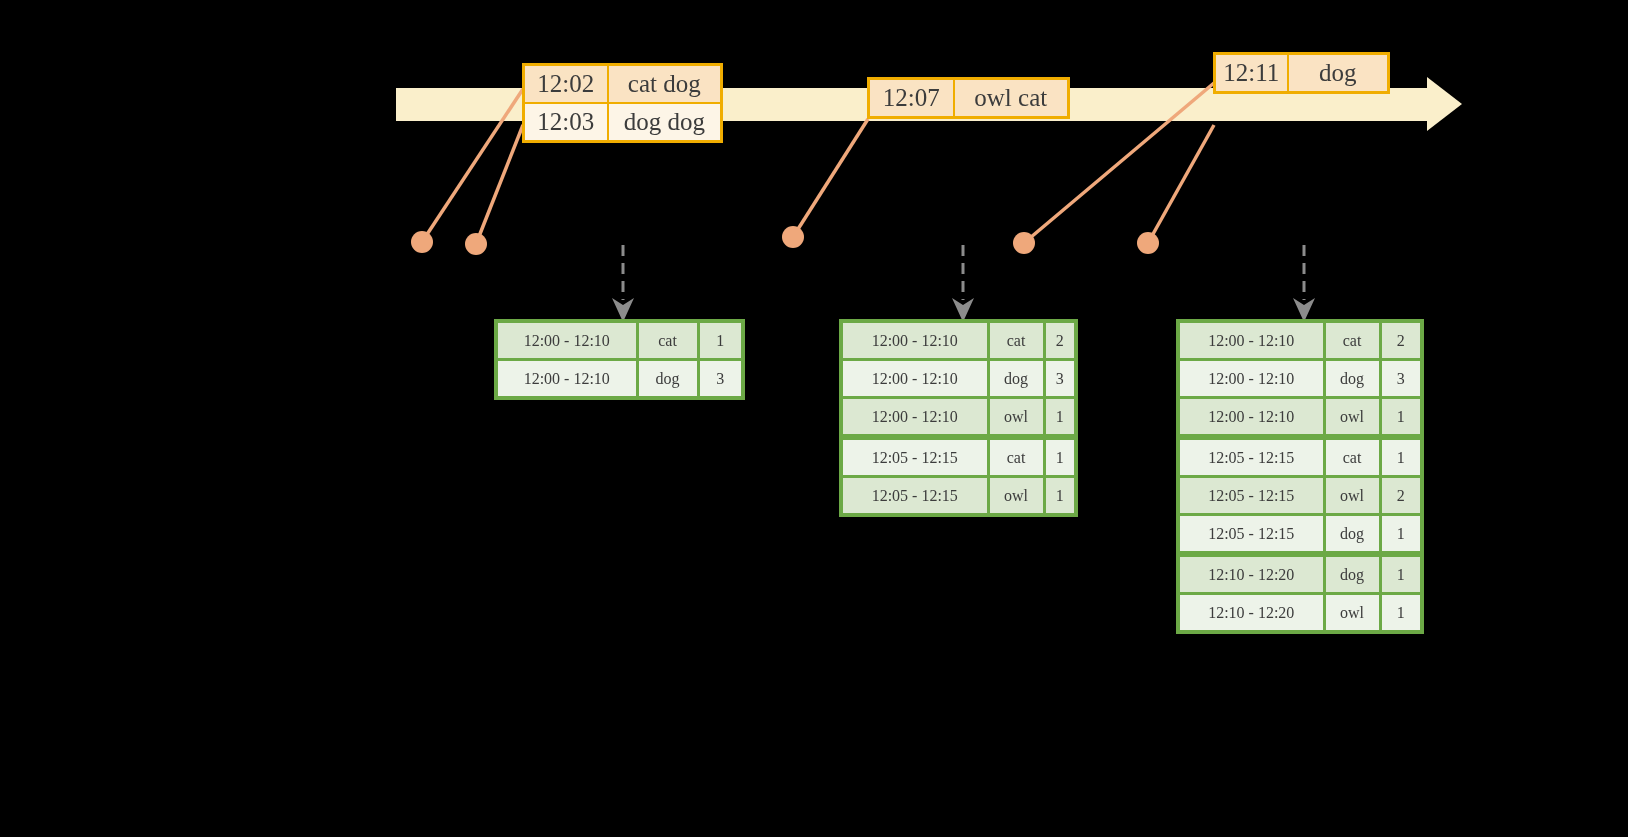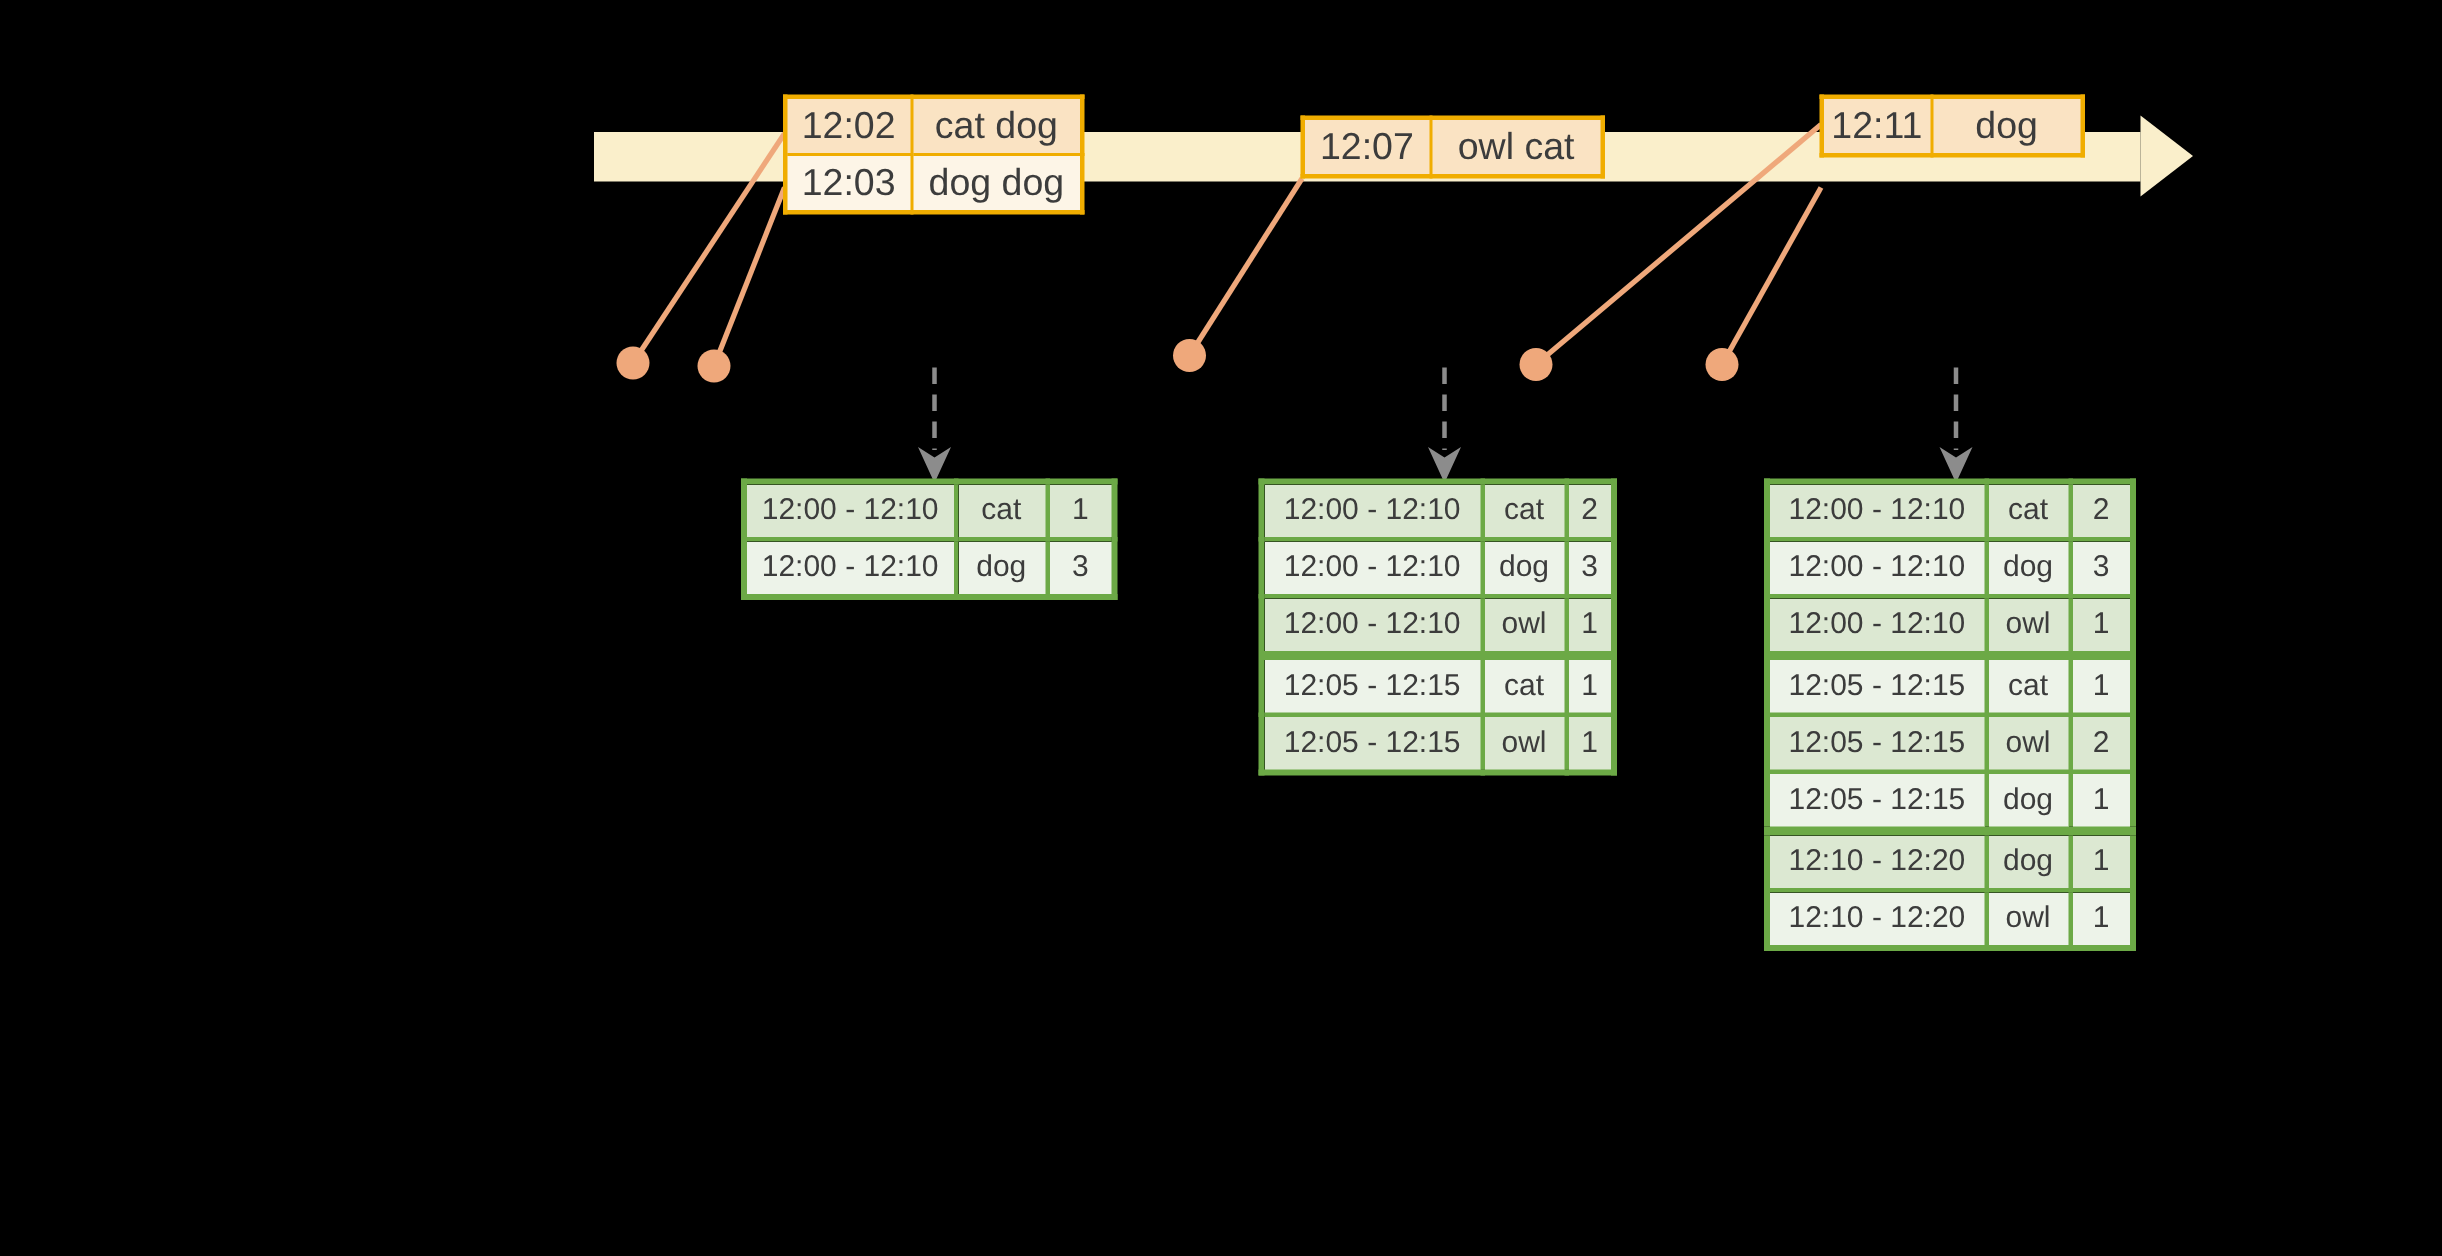--- a/index.html
+++ b/index.html
@@ -1,19 +1,19 @@
 <!DOCTYPE html>
 <html style="--background: #000000; --band: #FAEFCB; --gold: #F0AD00; --peach: #FAE3C3; --cream: #FDF5E7; --salmon: #EFA87B; --green: #6CA946; --green_row_dark: #DCE8D2; --green_row_light: #EDF3E9; --arrow_gray: #8C8C8C; --text: #3C3C3C;"><head>
 <meta charset="utf-8">
 <style>
   html,body { margin:0; padding:0; background:#000; }
   #stage {
     position:relative; width:1628px; height:679px;
     background:var(--background, #000);
-    font-family:Liberation Sans, sans-serif;
+    font-family:Liberation Serif, serif;
     color:var(--text, #3c3c3c);
     overflow:hidden;
   }
   #overlay { position:absolute; left:0; top:0; }
 
   
   .band-shape { fill:var(--band); }
   .connector { stroke:var(--salmon); stroke-width:3.5; }
   .dot { fill:var(--salmon); }
   .trigger-line { stroke:var(--arrow_gray); stroke-width:3; stroke-dasharray:11 7; }
@@ -27,21 +27,21 @@
   .event-table td {
     border:2px solid var(--gold); height:36px; padding:0 4px;
     text-align:center; vertical-align:middle; color:var(--text);
   }
   tr.peach td { background:var(--peach); }
   tr.cream td { background:var(--cream); }
 
   
   .result-table {
     position:absolute; border-collapse:collapse; table-layout:fixed;
-    border:4px solid var(--green); font-size:20px;
+    border:4px solid var(--green); font-size:16px;
   }
   .result-table td {
     border:3px solid var(--green); height:35px; padding:0;
     text-align:center; vertical-align:middle; color:var(--text);
     white-space:nowrap; overflow:hidden;
   }
   tr.dark td  { background:var(--green_row_dark); }
   tr.light td { background:var(--green_row_light); }
   tr.group td { border-top-width:6px; }
 </style>
@@ -98,21 +98,21 @@
         <col style="width:115px">
       </colgroup>
     <tbody>
       <tr class="peach">
         <td>12:07</td>
         <td>owl cat</td>
       </tr>
     </tbody>
   </table>
 
-  <table class="event-table" style="left:1213px; top:63px;">
+  <table class="event-table" style="left:1213px; top:52px;">
     <colgroup>
         <col style="width:73px">
         <col style="width:101px">
       </colgroup>
     <tbody>
       <tr class="peach">
         <td>12:11</td>
         <td>dog</td>
       </tr>
     </tbody>

